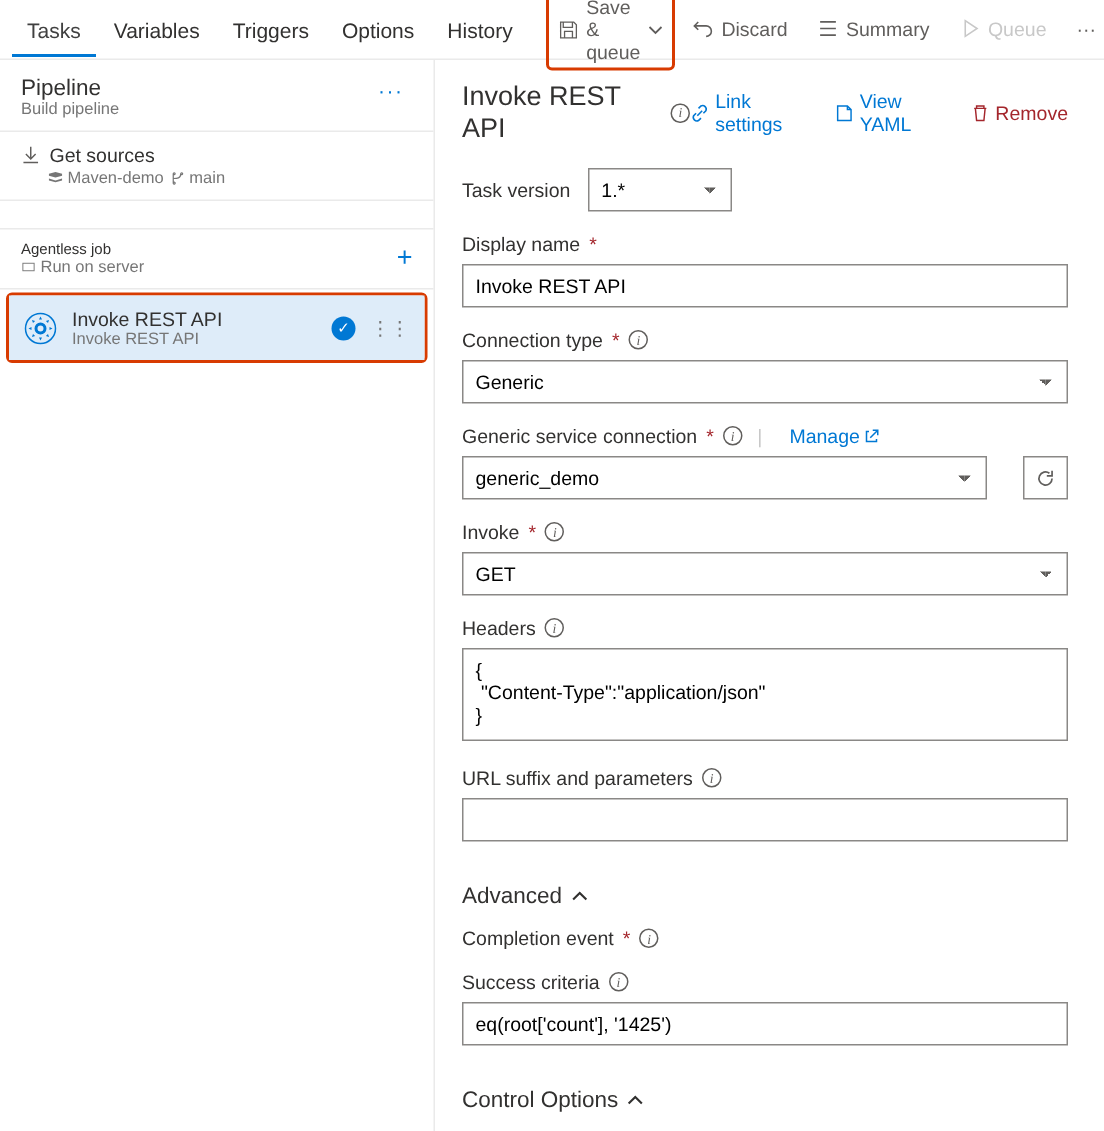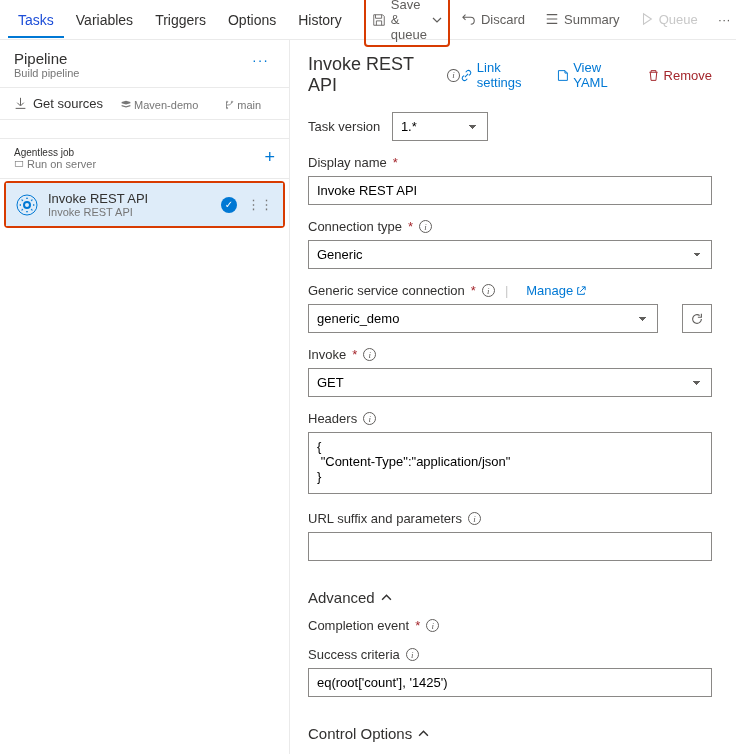--- a/index.html
+++ b/index.html
@@ -1,34 +1,34 @@
 <!DOCTYPE html>
 <html><head>
 <meta charset="utf-8">
 <style>
 * { box-sizing: border-box; margin: 0; padding: 0; font-family: "Segoe UI", Arial, sans-serif; }
 body { background: #fff; width: 736px; height: 754px; overflow: hidden; font-size: 13px; color: #323130; }
 .container { display: flex; flex-direction: column; height: 100%; }
 .topbar { display: flex; align-items: center; height: 40px; border-bottom: 1px solid #eaeaea; padding: 0 8px; }
 .tabs { display: flex; gap: 2px; }
 .tab { padding: 10px 10px 8px; cursor: pointer; color: #323130; font-size: 14px; }
-.tab.active { color: #1d4ed8; border-bottom: 2px solid #0078d4; }
+.tab.active { color: #404040; border-bottom: 2px solid #0078d4; }
 .toolbar { display: flex; align-items: center; gap: 4px; margin-left: 12px; }
 .tool-btn { display: flex; align-items: flex-start; gap: 5px; padding: 5px 8px; color: #605e5c; font-size: 13px; cursor: pointer; }
 .tool-btn.disabled { color: #c8c8c8; }
 .save-queue-box { border: 2px solid #d83b01; border-radius: 4px; padding: 3px 6px; display: flex; align-items: center; gap: 5px; color: #605e5c; }
 .main { display: flex; flex: 1; overflow: hidden; }
 .left-panel { width: 290px; border-right: 1px solid #eaeaea; display: flex; flex-direction: column; }
 .pipeline-hdr { padding: 10px 14px 8px; display: flex; justify-content: space-between; align-items: flex-start; }
 .pipeline-title { font-size: 15px; color: #323130; }
 .pipeline-sub { font-size: 11px; color: #767676; }
 .more-dots { color: #0078d4; cursor: pointer; padding: 2px 6px; font-size: 14px; letter-spacing:1px; }
-.get-sources { padding: 8px 14px; border-top: 1px solid #eaeaea; border-bottom: 1px solid #eaeaea; display: flex; flex-direction: row; }
+.get-sources { padding: 8px 14px; border-top: 1px solid #eaeaea; border-bottom: 1px solid #eaeaea; display: flex; flex-direction: column; }
 .gs-row { display: flex; align-items: center; gap: 6px; }
-.gs-sub { display: flex; gap: 26px; margin-left: 18px; margin-top: 2px; font-size: 11px; color: #767676; }
+.gs-sub { display: flex; gap: 4px; margin-left: 18px; margin-top: 2px; font-size: 11px; color: #767676; }
 .gs-sub span { display:flex; align-items:center; gap:3px;}
 .agentless { border-top: 1px solid #eaeaea; border-bottom: 1px solid #eaeaea; margin-top: 18px; padding: 8px 14px; display: flex; justify-content: space-between; align-items: flex-start; }
 .aj-title { font-size: 10px; }
 .aj-sub { font-size: 11px; color: #767676; display:flex; align-items:center; gap:3px;}
 .plus-btn { color: #0078d4; font-size: 18px; cursor: pointer; }
 .task-item-wrap { border: 2px solid #d83b01; border-radius: 4px; margin: 2px 4px; }
 .task-item { background: #deecf9; display: flex; align-items: center; gap: 8px; padding: 8px 8px; }
 .gear-badge { width: 26px; height: 26px; display: flex; align-items: center; justify-content: center; border-radius: 50%; }
 .task-text { flex: 1; }
 .task-title { font-size: 13px; }

